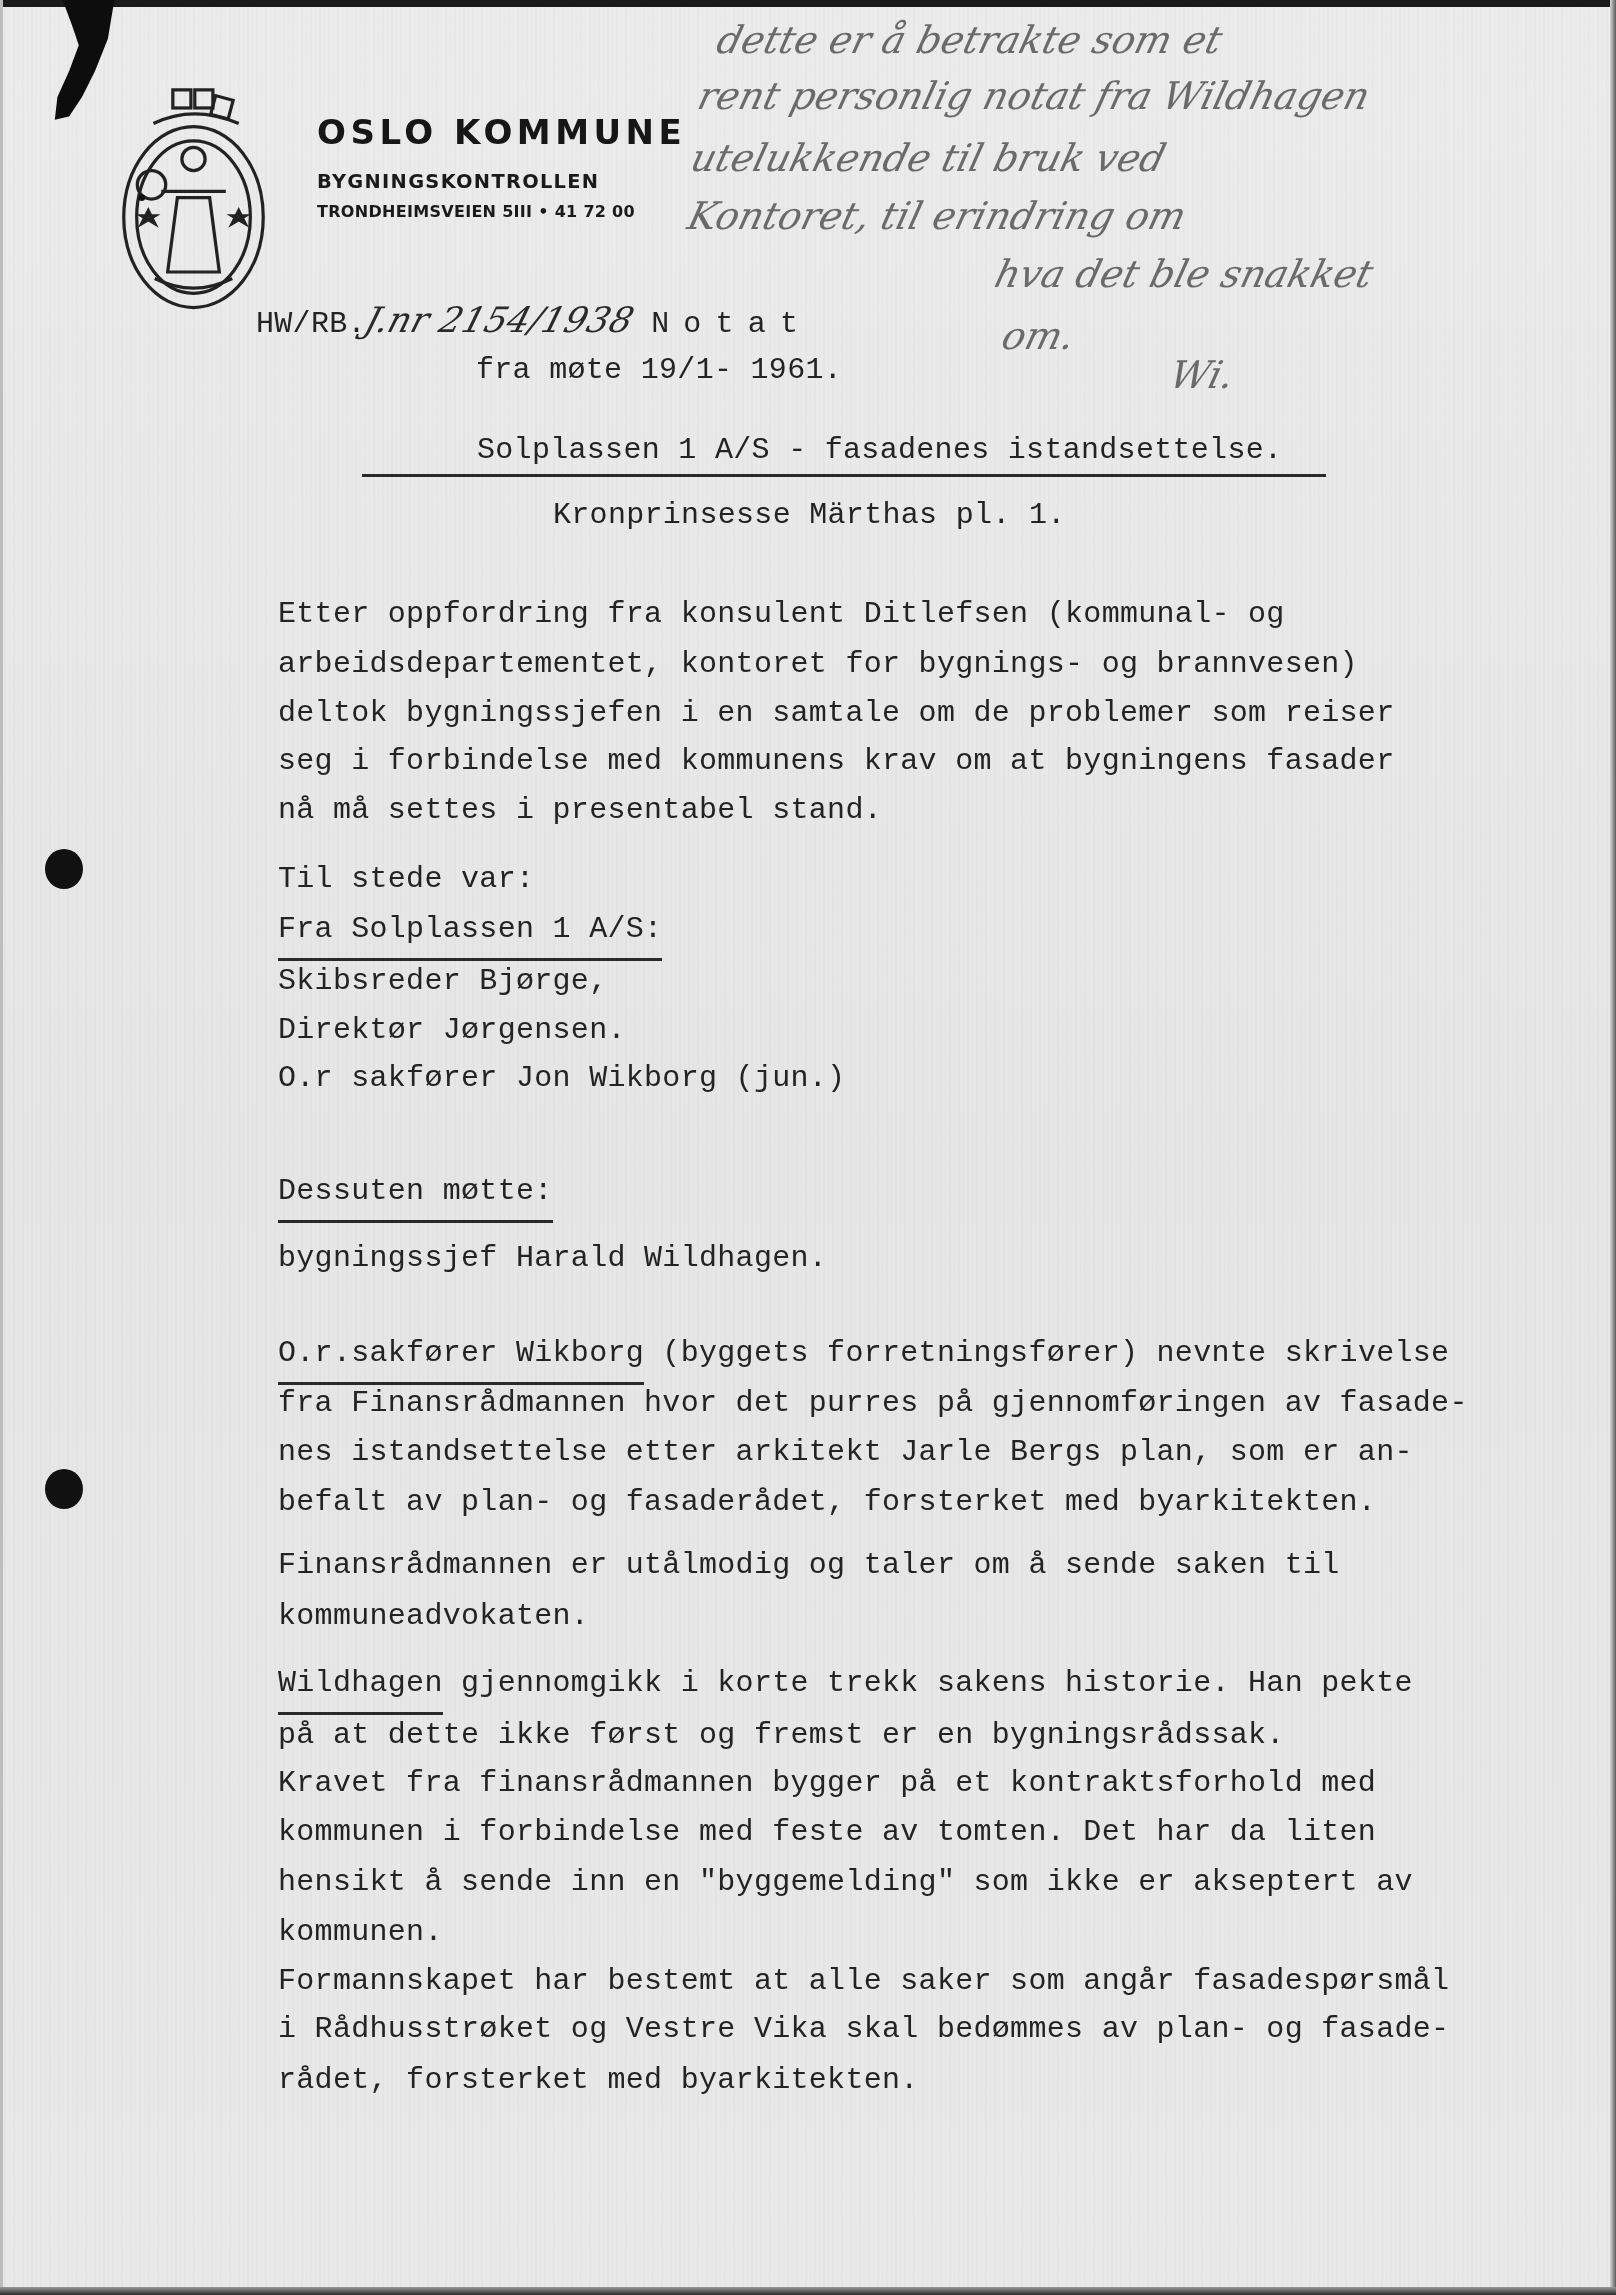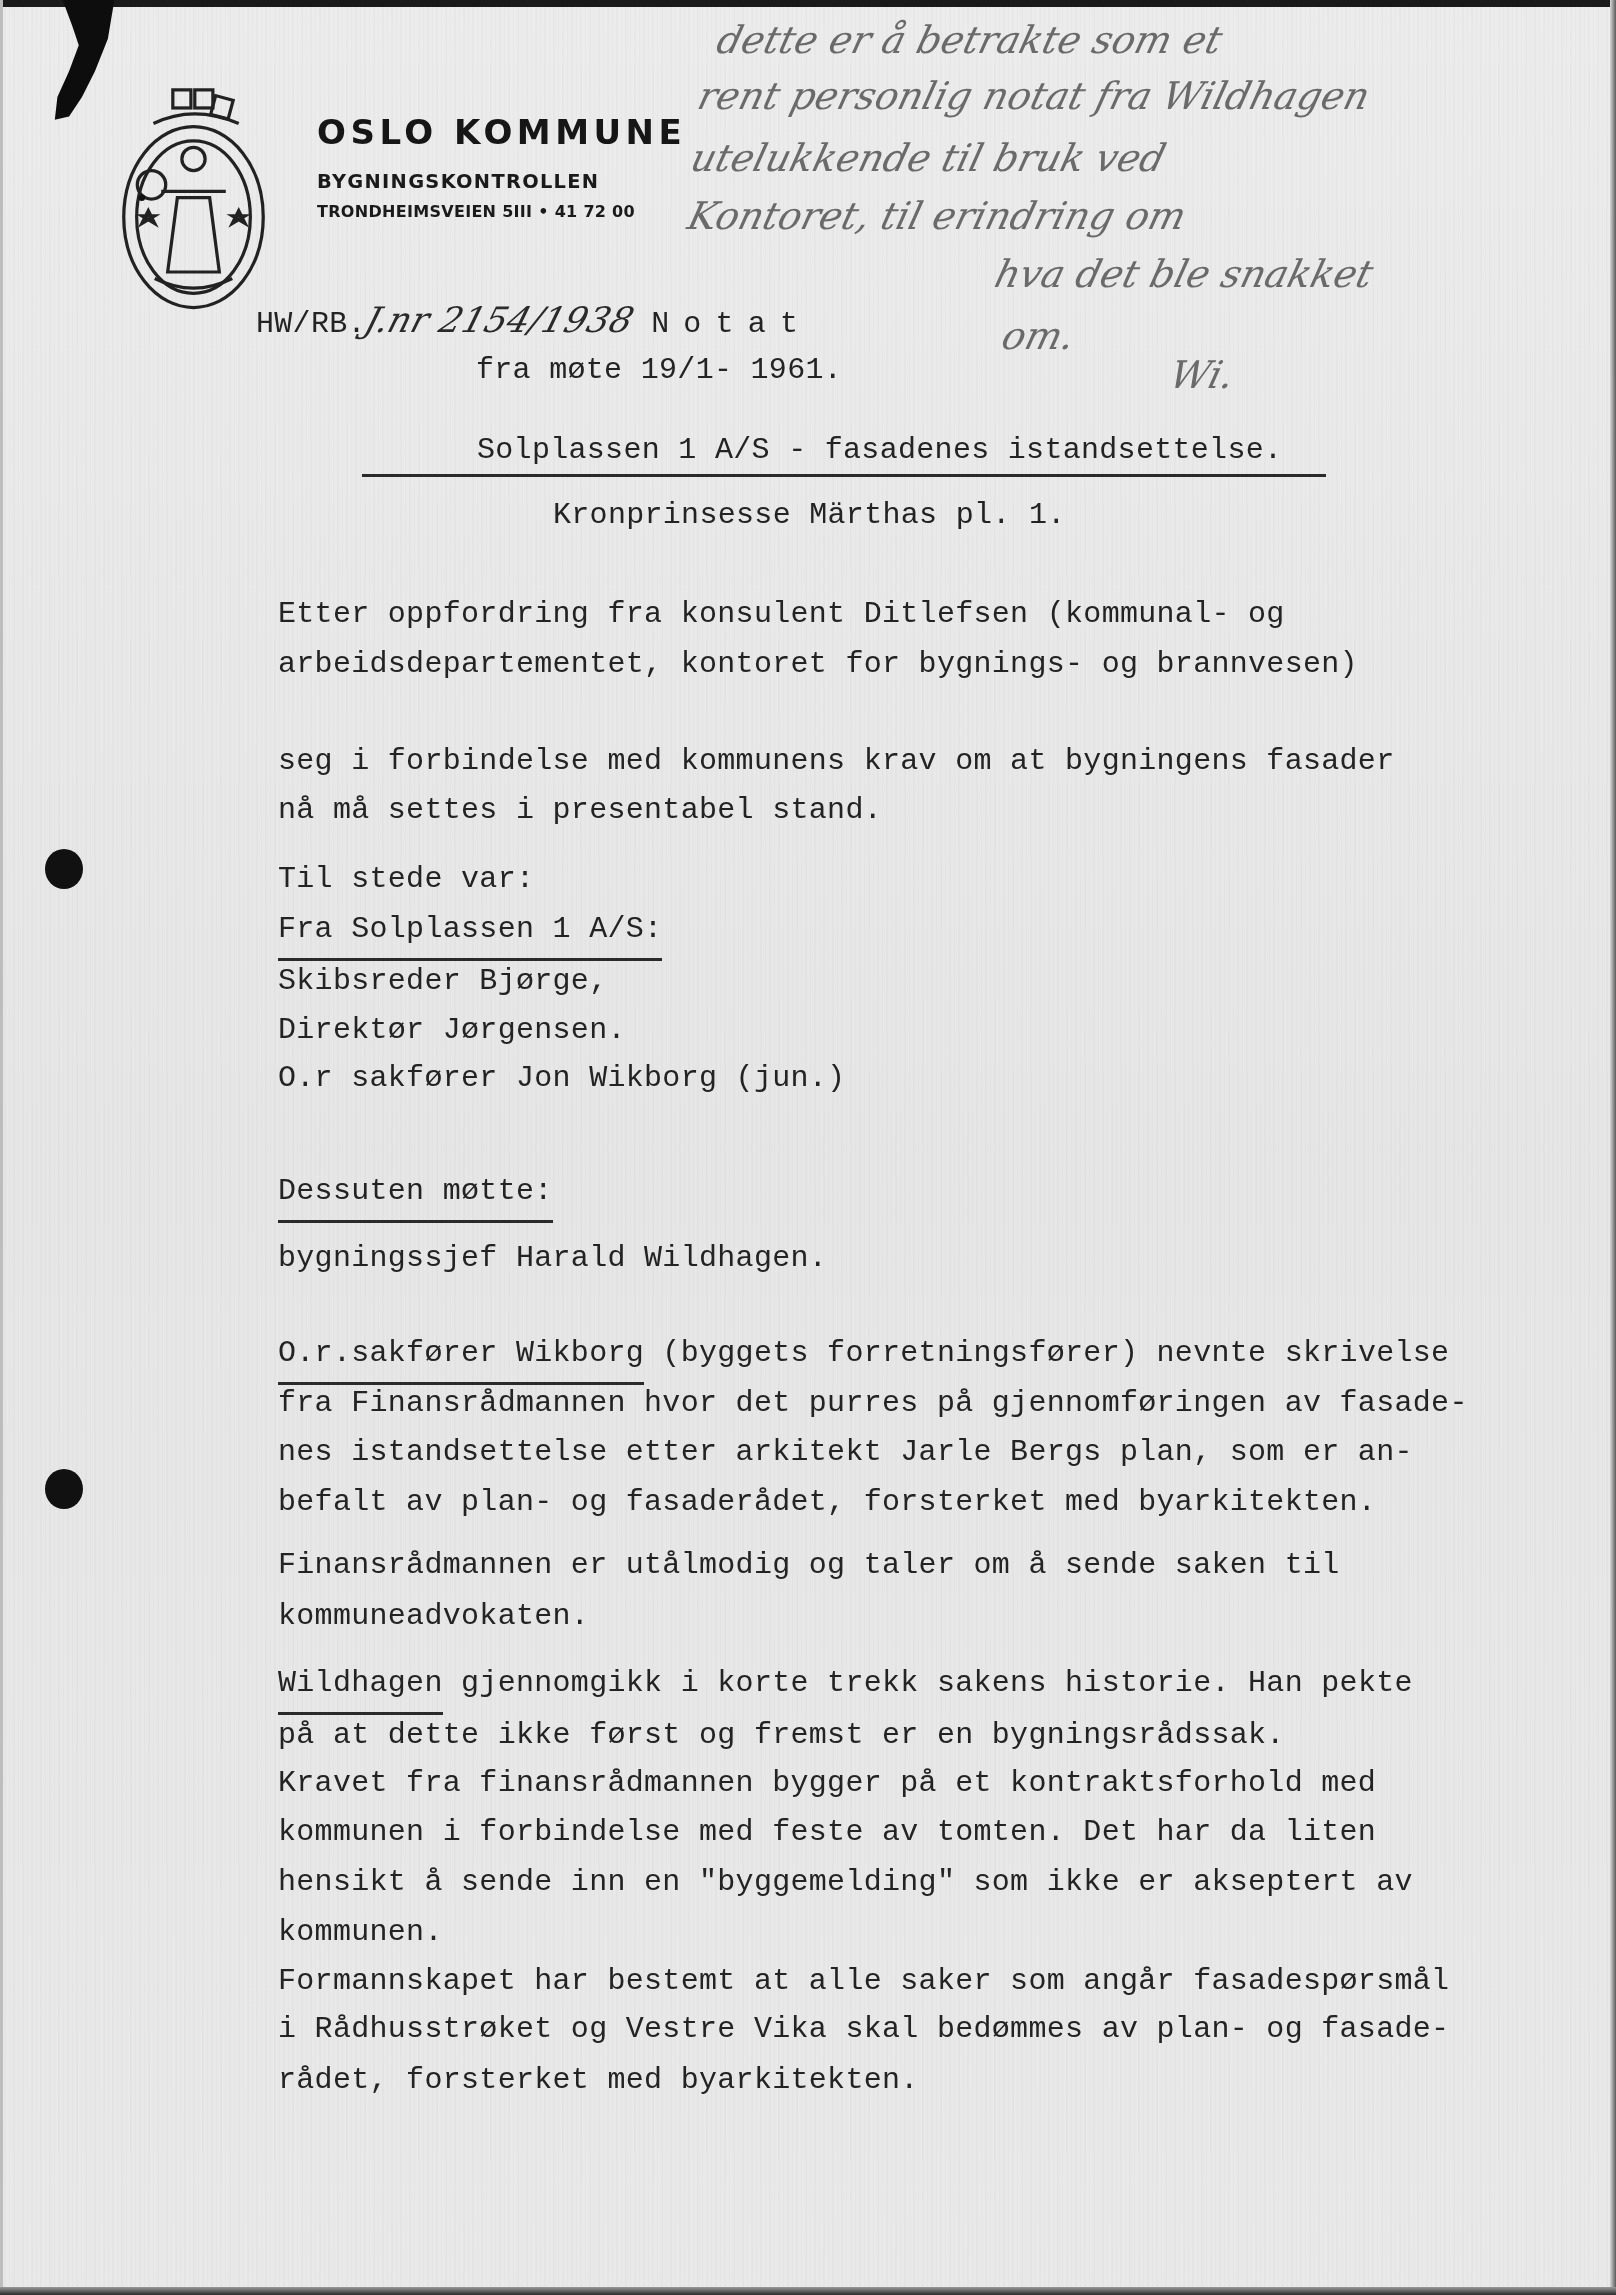--- a/index.html
+++ b/index.html
@@ -95,20 +95,21 @@
     <span class="spaced">Notat</span>
   </div>
   <div class="typed" style="left:476px; top:353px;text-align:center;">fra møte 19/1- 1961.</div>
 
   <div class="typed" style="left:440px; top:433px;margin-left:37px;">Solplassen 1 A/S - fasadenes istandsettelse.</div>
   <div class="rule" style="left:362px; top:474px; width:964px;"></div>
   <div class="typed" style="left:553px; top:498px;">Kronprinsesse Märthas pl. 1.</div>
 
   <div class="typed" style="left:278px; top:597px;">Etter oppfordring fra konsulent Ditlefsen (kommunal- og</div>
   <div class="typed" style="left:278px; top:647px;">arbeidsdepartementet, kontoret for bygnings- og brannvesen)</div>
+  <div class="typed" style="left:278px; top:696px;">deltok bygningssjefen i en samtale om de problemer som reiser</div>
   <div class="typed" style="left:278px; top:744px;">seg i forbindelse med kommunens krav om at bygningens fasader</div>
   <div class="typed" style="left:278px; top:793px;">nå må settes i presentabel stand.</div>
 
   <div class="hole" style="left:45px; top:849px;"></div>
 
   <div class="typed" style="left:278px; top:862px;">Til stede var:</div>
   <div class="typed" style="left:278px; top:912px;"><span class="u">Fra Solplassen 1 A/S:</span></div>
   <div class="typed" style="left:278px; top:964px;">Skibsreder Bjørge,</div>
   <div class="typed" style="left:278px; top:1013px;">Direktør Jørgensen.</div>
   <div class="typed" style="left:278px; top:1061px;">O.r sakfører Jon Wikborg (jun.)</div>

